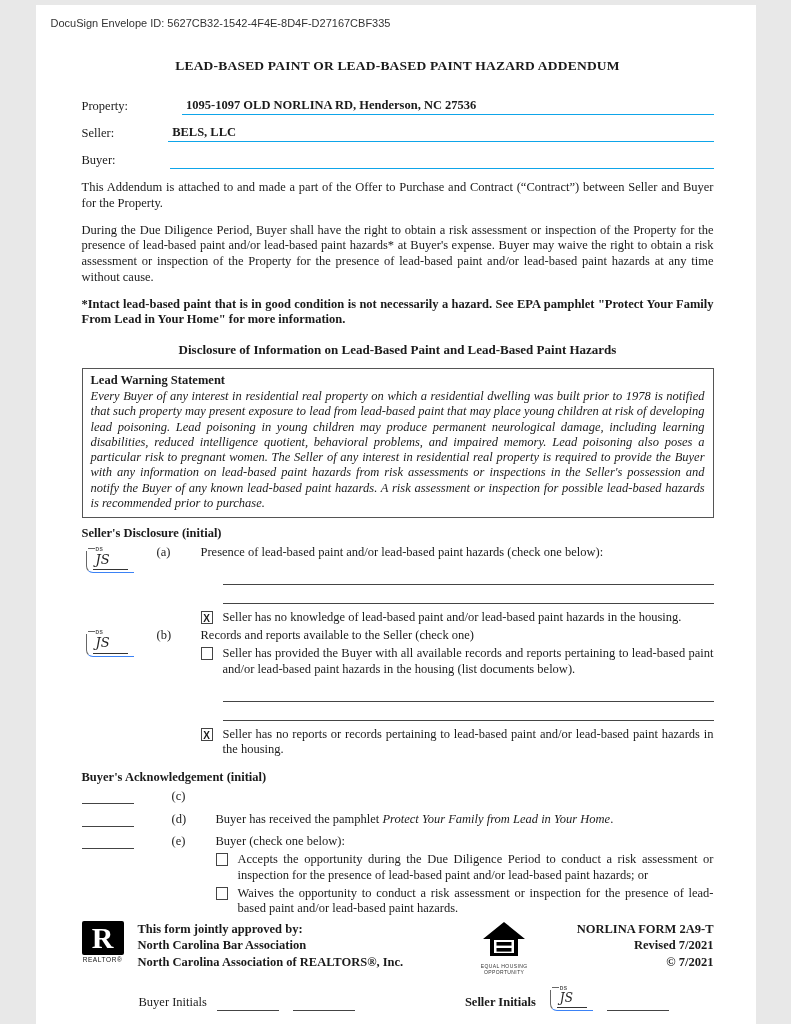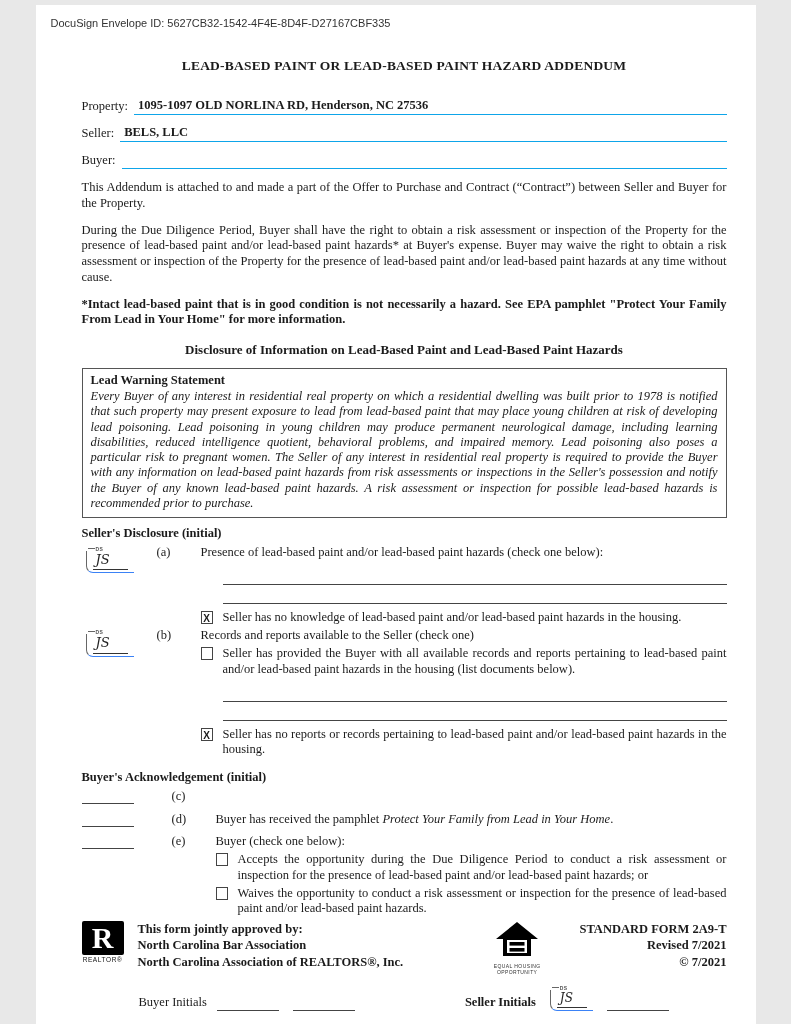--- a/index.html
+++ b/index.html
@@ -6,24 +6,24 @@
   html,body { background:#e8e8e8; }
   .page {
     position:relative; width:720px; height:1024px; margin:5px auto;
     background:#ffffff; color:#1b1b1b; overflow:hidden;
     font-family:"Liberation Serif", serif; font-size:12.5px; line-height:1.26;
   }
   .ds-envelope {
     position:absolute; top:12px; left:15px;
     font-family:"Liberation Sans", sans-serif; font-size:11px; color:#333;
   }
-  .content { padding:52px 29px 0 46px; }
+  .content { padding:52px 42px 0 46px; }
   .title { text-align:center; font-size:13.5px; font-weight:bold; letter-spacing:.2px; margin-bottom:22px; }
 
-  .field-line { display:flex; align-items:flex-end; margin-bottom:8px; height:19px; }
+  .field-line { display:flex; align-items:flex-end; margin-bottom:8px; height:19px;gap:48px; }
   .f-label { flex:none; padding-right:6px; }
   .f-value { flex:1; border-bottom:1px solid #0ea5e9; font-weight:bold; padding:0 0 0 4px; min-height:17px; }
 
   .para { margin-top:11px; text-align:justify; }
   .para.bold { font-weight:bold; }
   .center-head { text-align:center; font-weight:bold; font-size:13px; margin:14px 0 10px 0; }
 
   .warn-box { border:1px solid #555; padding:4px 8px 6px 8px; margin-bottom:8px; }
   .warn-head { font-weight:bold; }
   .warn-body { font-style:italic; text-align:justify; line-height:1.22; }
@@ -217,21 +217,21 @@
             <rect x="12" y="19" width="20" height="13" fill="#fff"></rect>
             <rect x="14.5" y="21" width="15" height="3.6" fill="#000"></rect>
             <rect x="14.5" y="27" width="15" height="3.6" fill="#000"></rect>
           </svg>
           <div class="eho-caption">
             <div>EQUAL HOUSING</div>
             <div>OPPORTUNITY</div>
           </div>
         </div>
         <div class="form-info">
-          <div>STANDARD FORM 2A9-T</div>
+          <div>NORLINA FORM 2A9-T</div>
           <div>Revised 7/2021</div>
           <div>© 7/2021</div>
         </div>
       </div>
     </div>
 
     <div class="initials-row">
       <span class="lbl">Buyer Initials</span>
       <span class="blank-init"></span>
       <span class="blank-init"></span>

